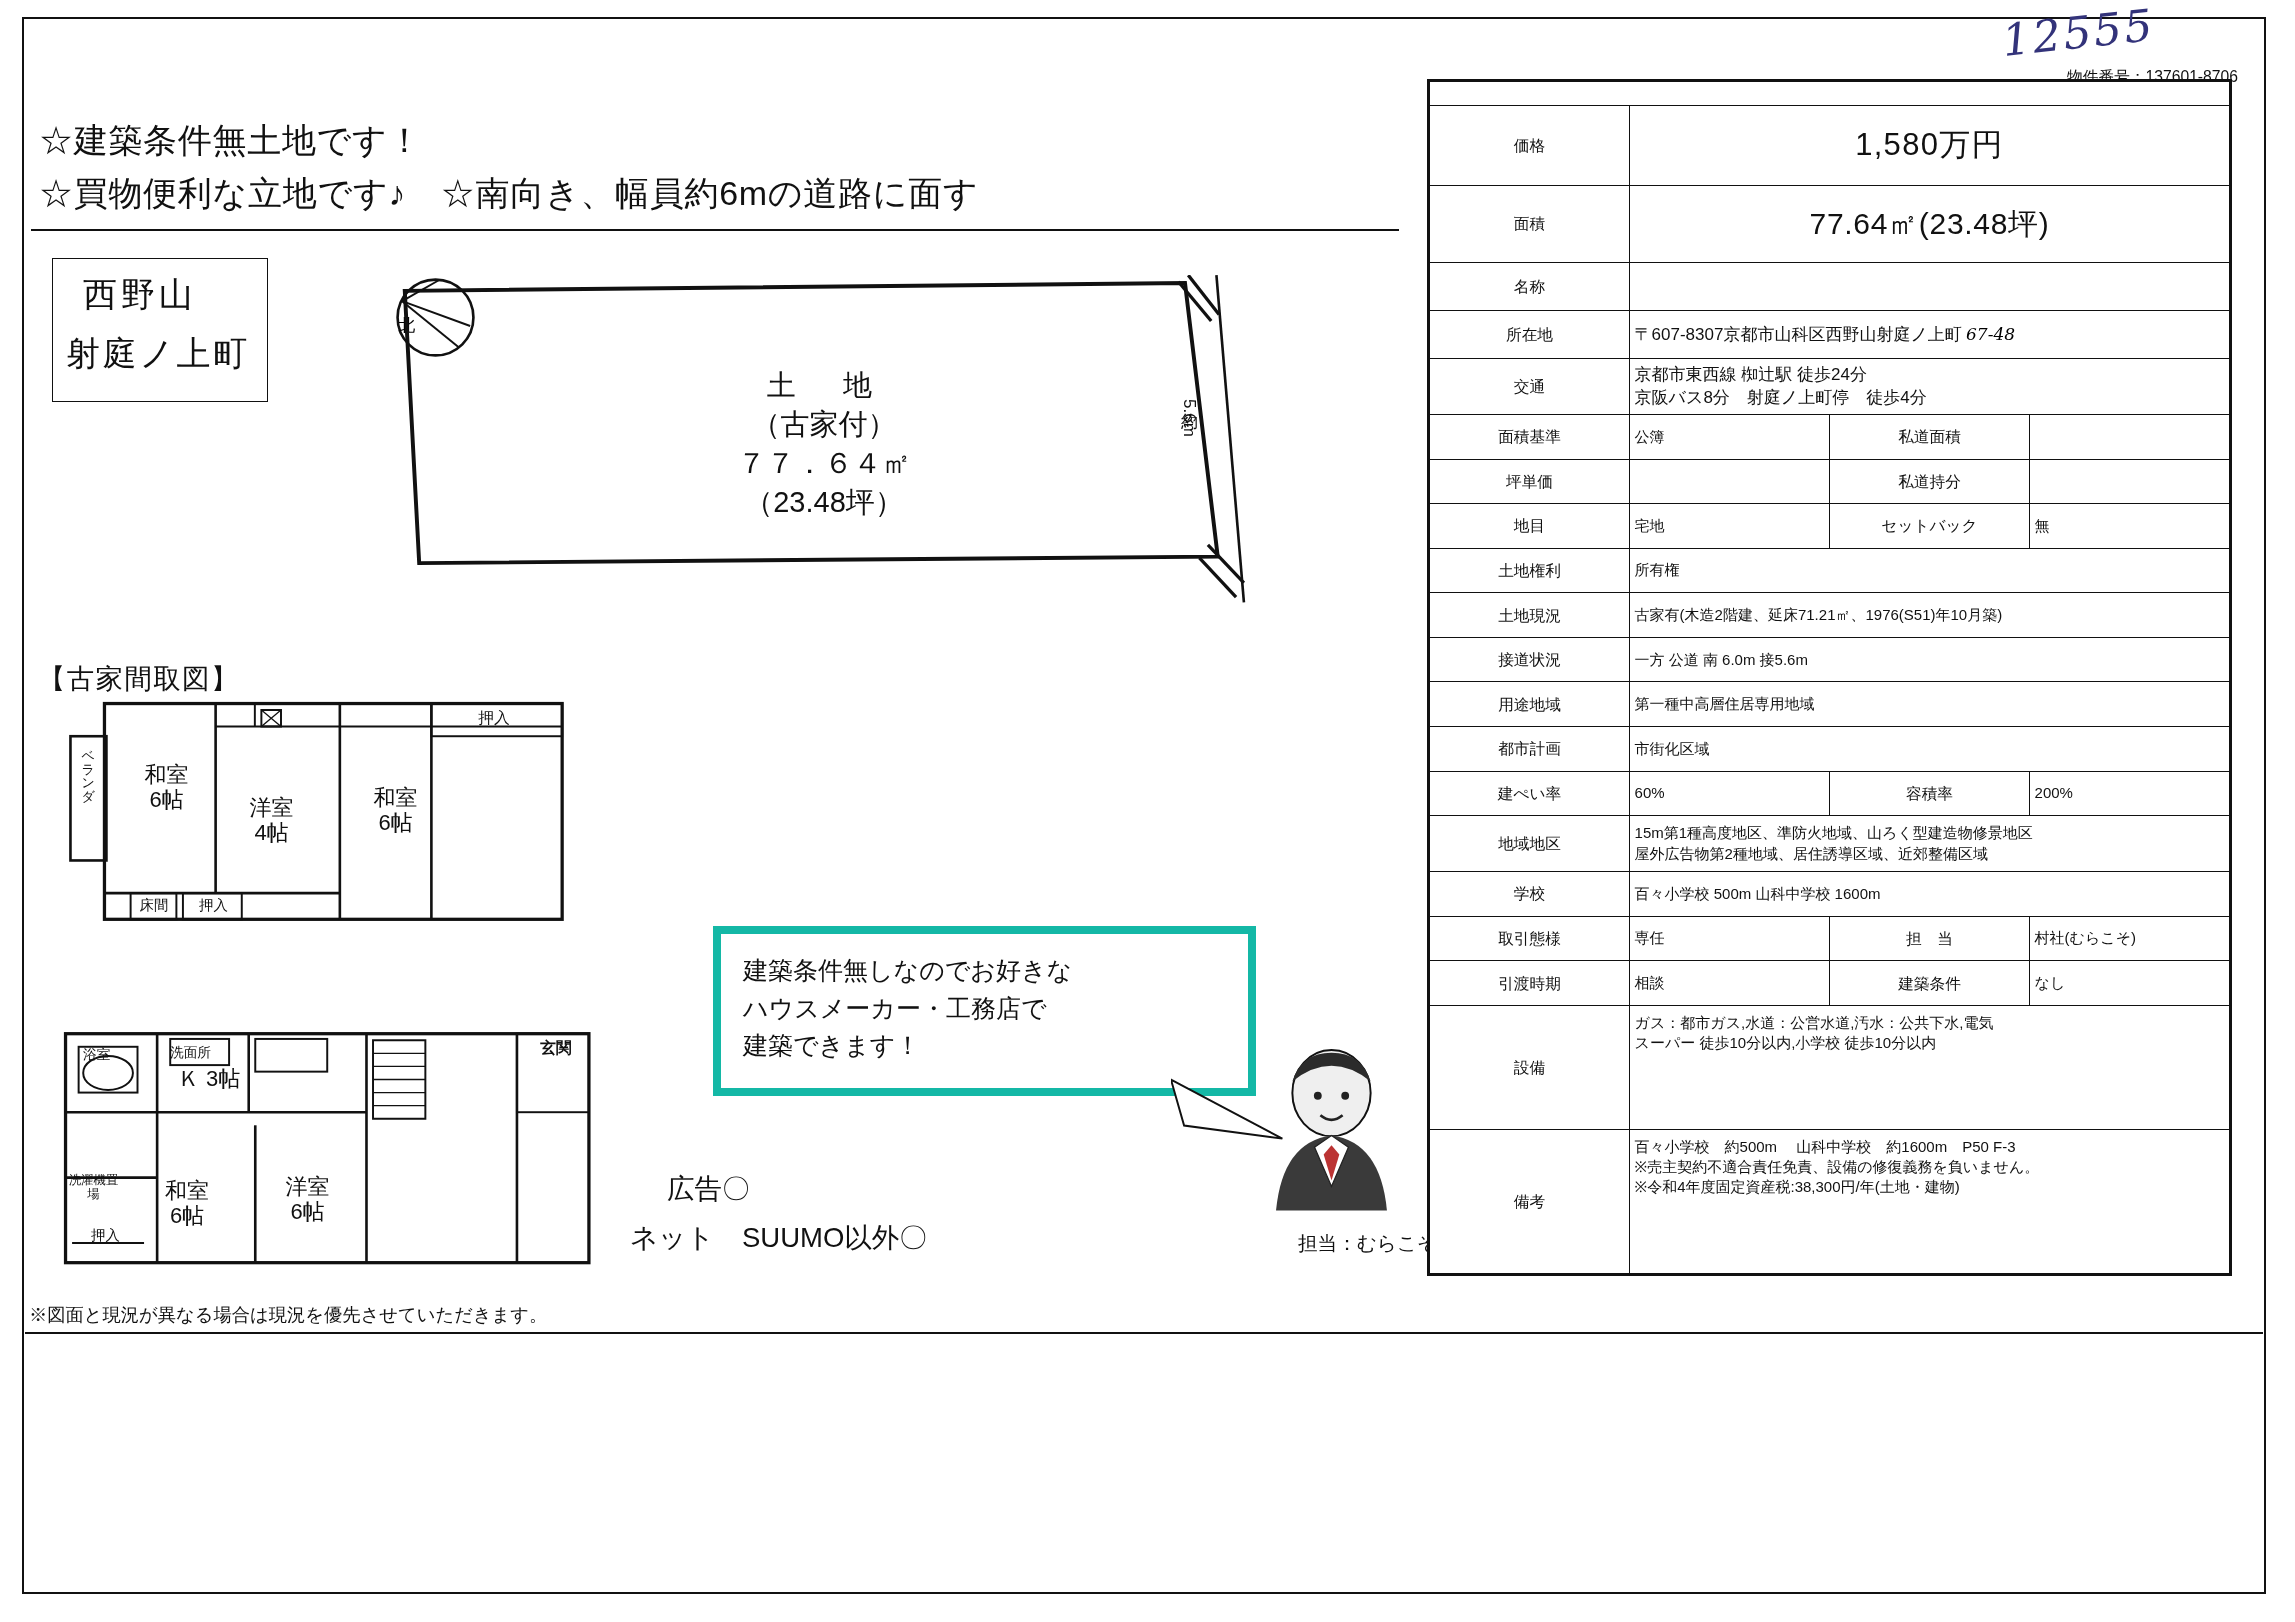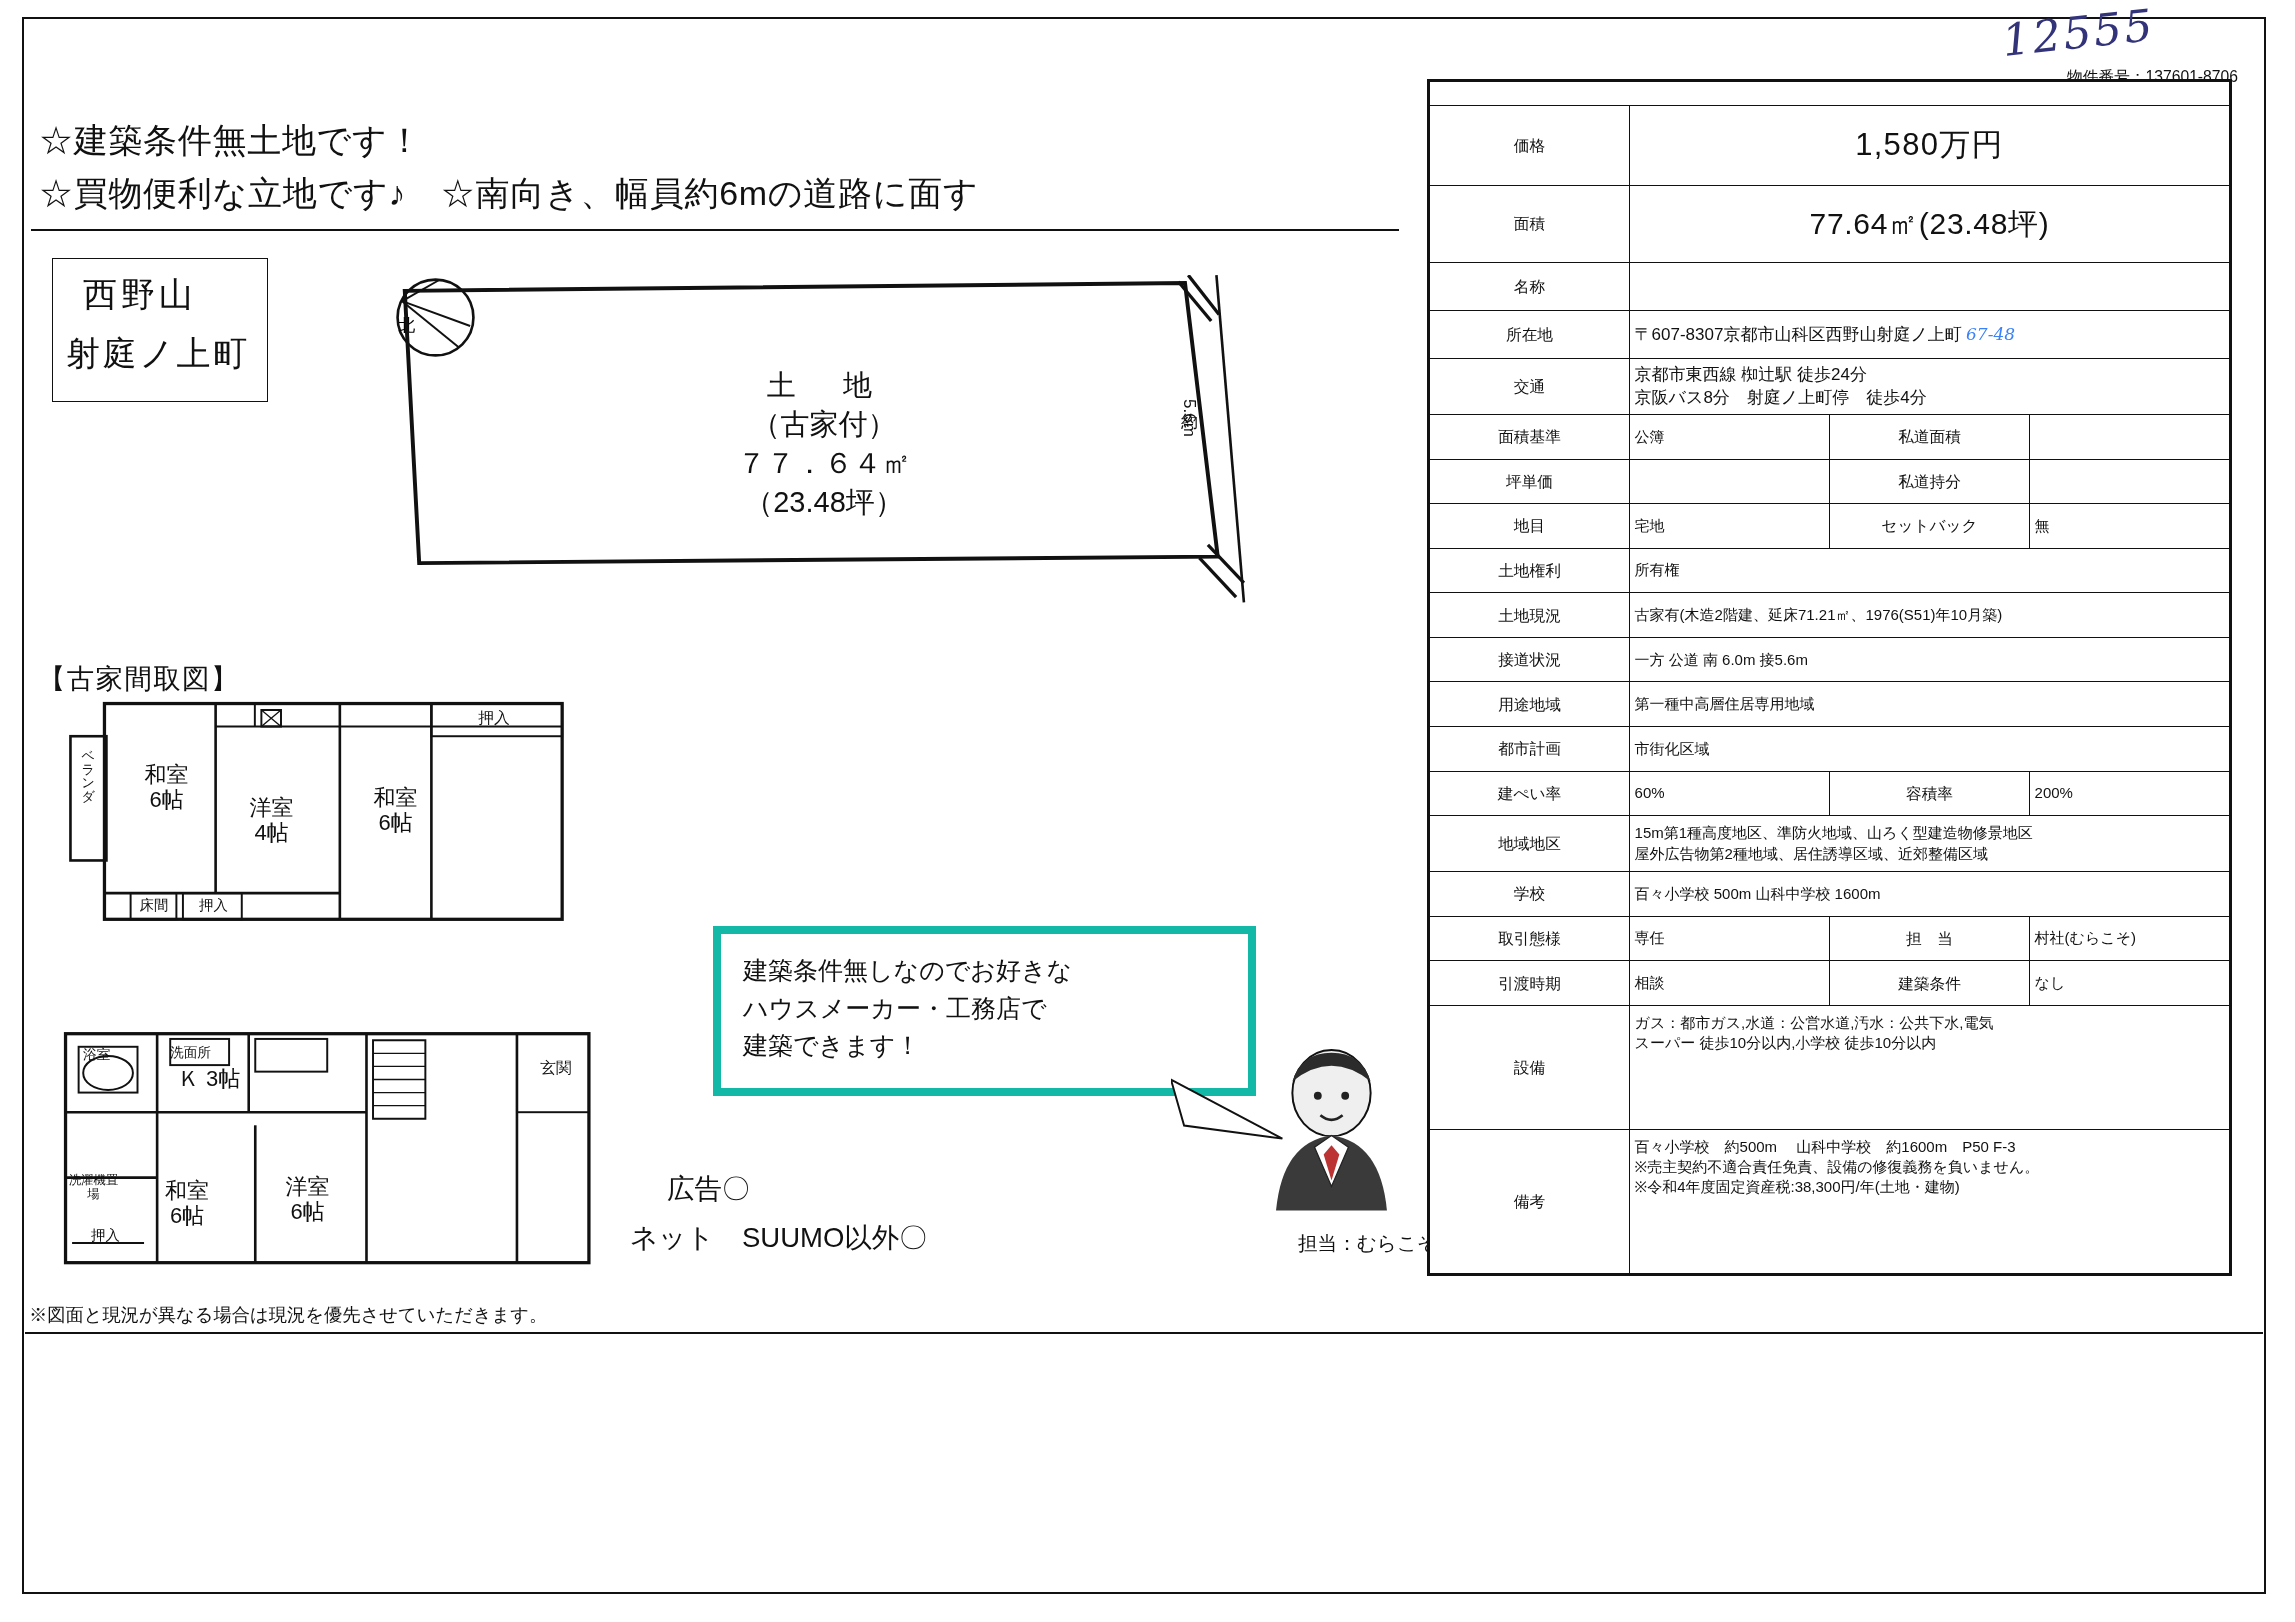--- a/index.html
+++ b/index.html
@@ -7,21 +7,21 @@
   .page{position:absolute;left:0;top:0;width:2295px;height:1623px;overflow:hidden;}
 
   
   .abs{position:absolute;}
   .bx{box-sizing:border-box;}
 
   
   #outer-frame{left:22px;top:17px;width:2244px;height:1577px;border:2px solid #111;box-sizing:border-box;}
 
   
-  .hand{font-family:"DejaVu Serif",serif;color:#3b82f6;font-style:italic;}
+  .hand{font-family:"DejaVu Serif",serif;color:#000000;font-style:italic;}
   #hand-number{left:2002px;top:6.5px;font-size:44px;color:#33337a;transform:rotate(-6deg);font-family:"DejaVu Serif",serif;font-style:italic;letter-spacing:2.6px;}
   #hand-right-vert{left:2179px;top:340px;width:46px;font-size:29px;color:#33337a;line-height:1.15;font-family:"DejaVu Serif",serif;writing-mode:vertical-rl;height:281px;}
   #hand-sekinin{left:2179px;top:1014px;width:39px;font-size:29px;color:#33337a;font-family:"DejaVu Serif",serif;writing-mode:vertical-rl;height:131px;}
 
   
   #catch-1{left:39px;top:118px;font-size:34px;letter-spacing:0.7px;}
   #catch-2{left:39px;top:171px;font-size:34px;letter-spacing:0.7px;}
   #catch-underline{left:31px;top:229px;width:1368px;height:2px;background:#111;}
 
   
@@ -189,21 +189,21 @@
     <div class="pl-txt" style="left:6.5px;top:147px;width:56px;font-size:12.4px;line-height:1.1;">洗濯機置場</div>
     <div class="pl-txt big" style="left:101px;top:39px;width:98px;">
       <span>Ｋ</span> <span>3帖</span>
     </div>
     <div class="pl-txt big" style="left:79px;top:151px;width:98px;">
       <span>和室</span><br><span>6帖</span>
     </div>
     <div class="pl-txt big" style="left:196px;top:147px;width:105px;">
       <span>洋室</span><br><span>6帖</span>
     </div>
-    <div class="pl-txt" style="left:461px;top:32px;width:72px;font-size:15.7px;">玄関</div>
+    <div class="pl-txt" style="left:461px;top:12px;width:72px;font-size:15.7px;font-weight:bold;">玄関</div>
     <div class="pl-txt" style="left:10.5px;top:200px;width:72px;font-size:14.4px;">押入</div>
   </div>
 
   <div class="abs bx" id="bubble">
     <div class="t">
       <span>建築条件無しなのでお好きな</span><br>
       <span>ハウスメーカー・工務店で</span><br>
       <span>建築できます！</span>
     </div>
   </div>

